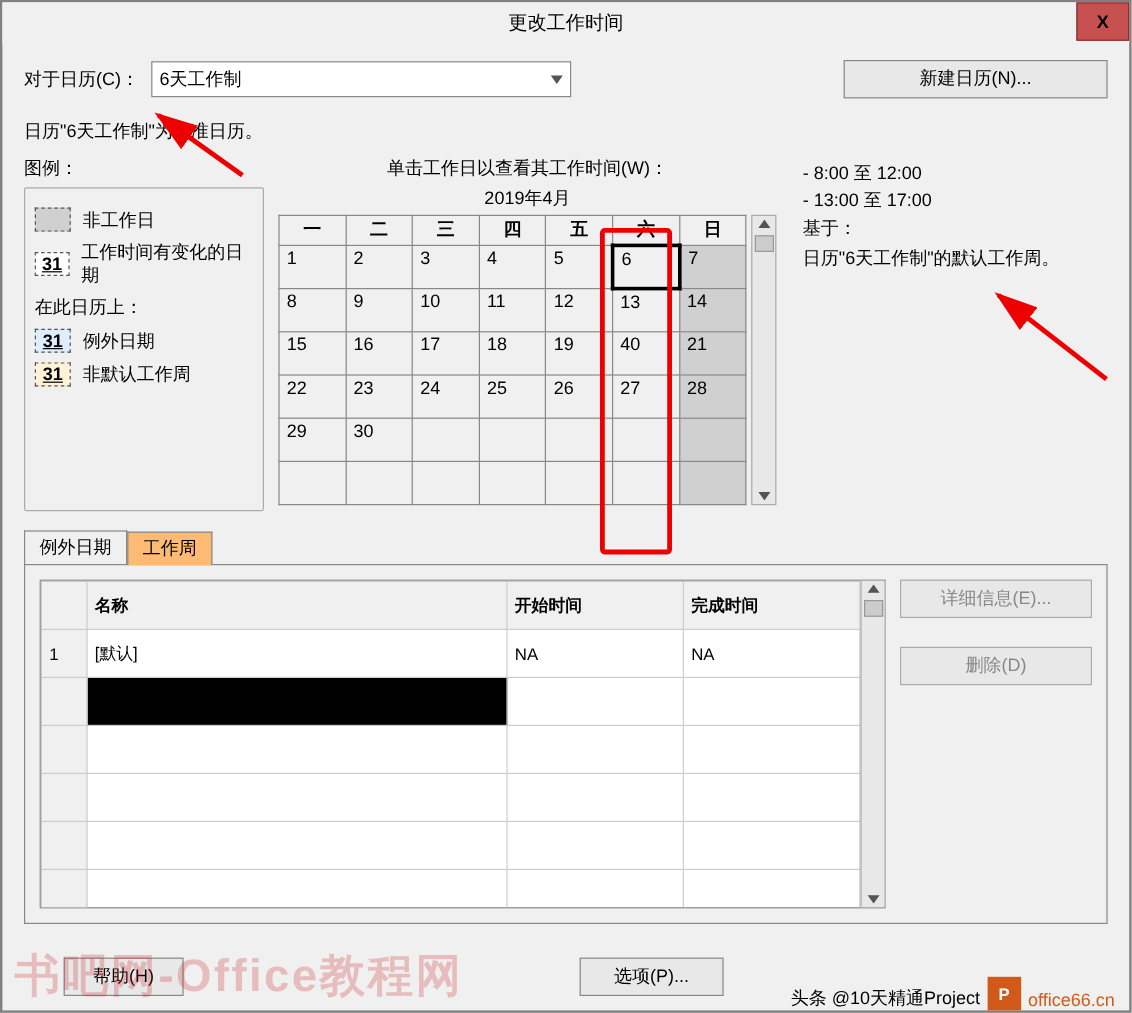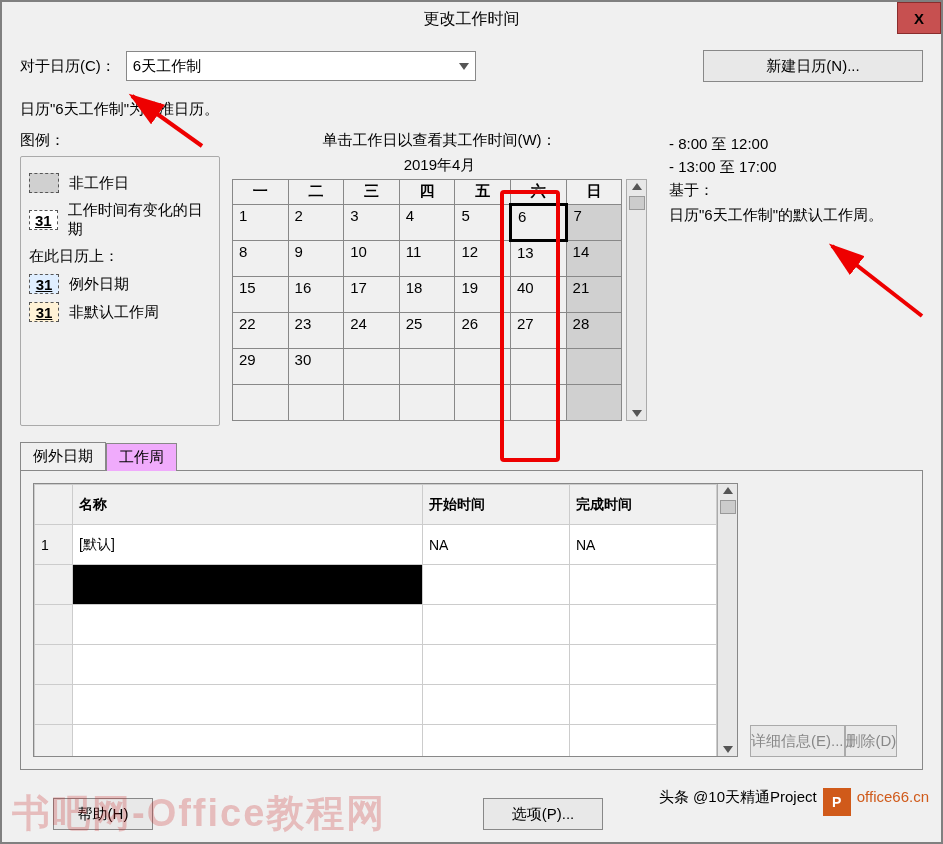--- a/index.html
+++ b/index.html
@@ -39,37 +39,37 @@
 .arrow-down { border-top:7px solid #555; }
 .scroll-thumb { width:16px; height:14px; background:#ccc; border:1px solid #999; margin-top:6px; }
 .info-col { flex:1; padding-left: 10px; }
 .info-title { margin-bottom: 10px; }
 .info-line { margin: 4px 0; }
 .based-on { }
 .red-rect { position:absolute; border: 4px solid #e00; border-radius:4px; pointer-events:none; }
 .red-arrow { position:absolute; pointer-events:none; }
 .tabs { margin-top: 16px; display:flex; }
 .tab { border: 1px solid #888; border-bottom:none; padding: 4px 12px; background:#f0f0f0; cursor:pointer; }
-.tab.active { background:#f0abfc; position:relative; top:1px; }
+.tab.active { background:#fdba74; position:relative; top:1px; }
 .bottom-panel { border:1px solid #888; height: 300px; padding: 12px; display:flex; gap:12px; }
 .grid-wrap { display:flex; border:1px solid #888; flex:1; background:#fff; position:relative; }
 .grid-inner { flex:1; overflow:hidden; }
 .grid-table { border-collapse: collapse; width:100%; }
 .grid-table th, .grid-table td { border:1px solid #ccc; height:40px; padding:2px 6px; text-align:left; font-size:14px; }
 .grid-table th { background:#f0f0f0; }
 .rownum { width:38px; text-align:center; background:#f0f0f0; }
 .sel-row td { background:#000; color:#fff; }
 .vscroll { width:20px; background:#e8e8e8; border-left:1px solid #aaa; display:flex; flex-direction:column; align-items:center; justify-content:space-between; padding:3px 0;}
-.btns-right { width:160px; display:flex; gap:0;align-items:flex-end; }
+.btns-right { width:160px; display:flex; flex-direction:column; gap:24px; }
 .btn { height:32px; border:1px solid #aaa; background:#e8e8e8; color:#888; text-align:center; line-height:30px; cursor:pointer; }
 .footer { position:absolute; bottom: 12px; left:18px; right:18px; display:flex; align-items:center;padding-left:33px; }
 .help-btn { width:100px; height:32px; border:1px solid #888; background:#e8e8e8; text-align:center; line-height:30px; cursor:pointer; }
 .opt-btn { width:120px; height:32px; border:1px solid #888; background:#e8e8e8; text-align:center; line-height:30px; cursor:pointer; margin-left: 330px; }
 .watermark1 { position:absolute; bottom: 3px; left: 10px; font-size: 38px; color: rgba(200,30,30,0.25); font-weight:bold; letter-spacing:2px; pointer-events:none; }
-.watermark2 { position:absolute; bottom: 26px; right: 12px; font-size: 18px; color: #888; pointer-events:none; display:flex; align-items:flex-start; gap:6px; }
+.watermark2 { position:absolute; bottom: 0; right: 12px; font-size: 18px; color: #888; pointer-events:none; display:flex; align-items:flex-end; gap:6px; }
 .wm-icon { width:28px; height:28px; background:#d05a1a; display:flex; align-items:center; justify-content:center; color:#fff; font-weight:bold; font-size:14px; }
 </style>
 </head>
 <body>
 
 <div class="window">
   <div class="titlebar">
     <span class="title-text">更改工作时间</span>
     <div class="close-btn">
         <span>X</span>

